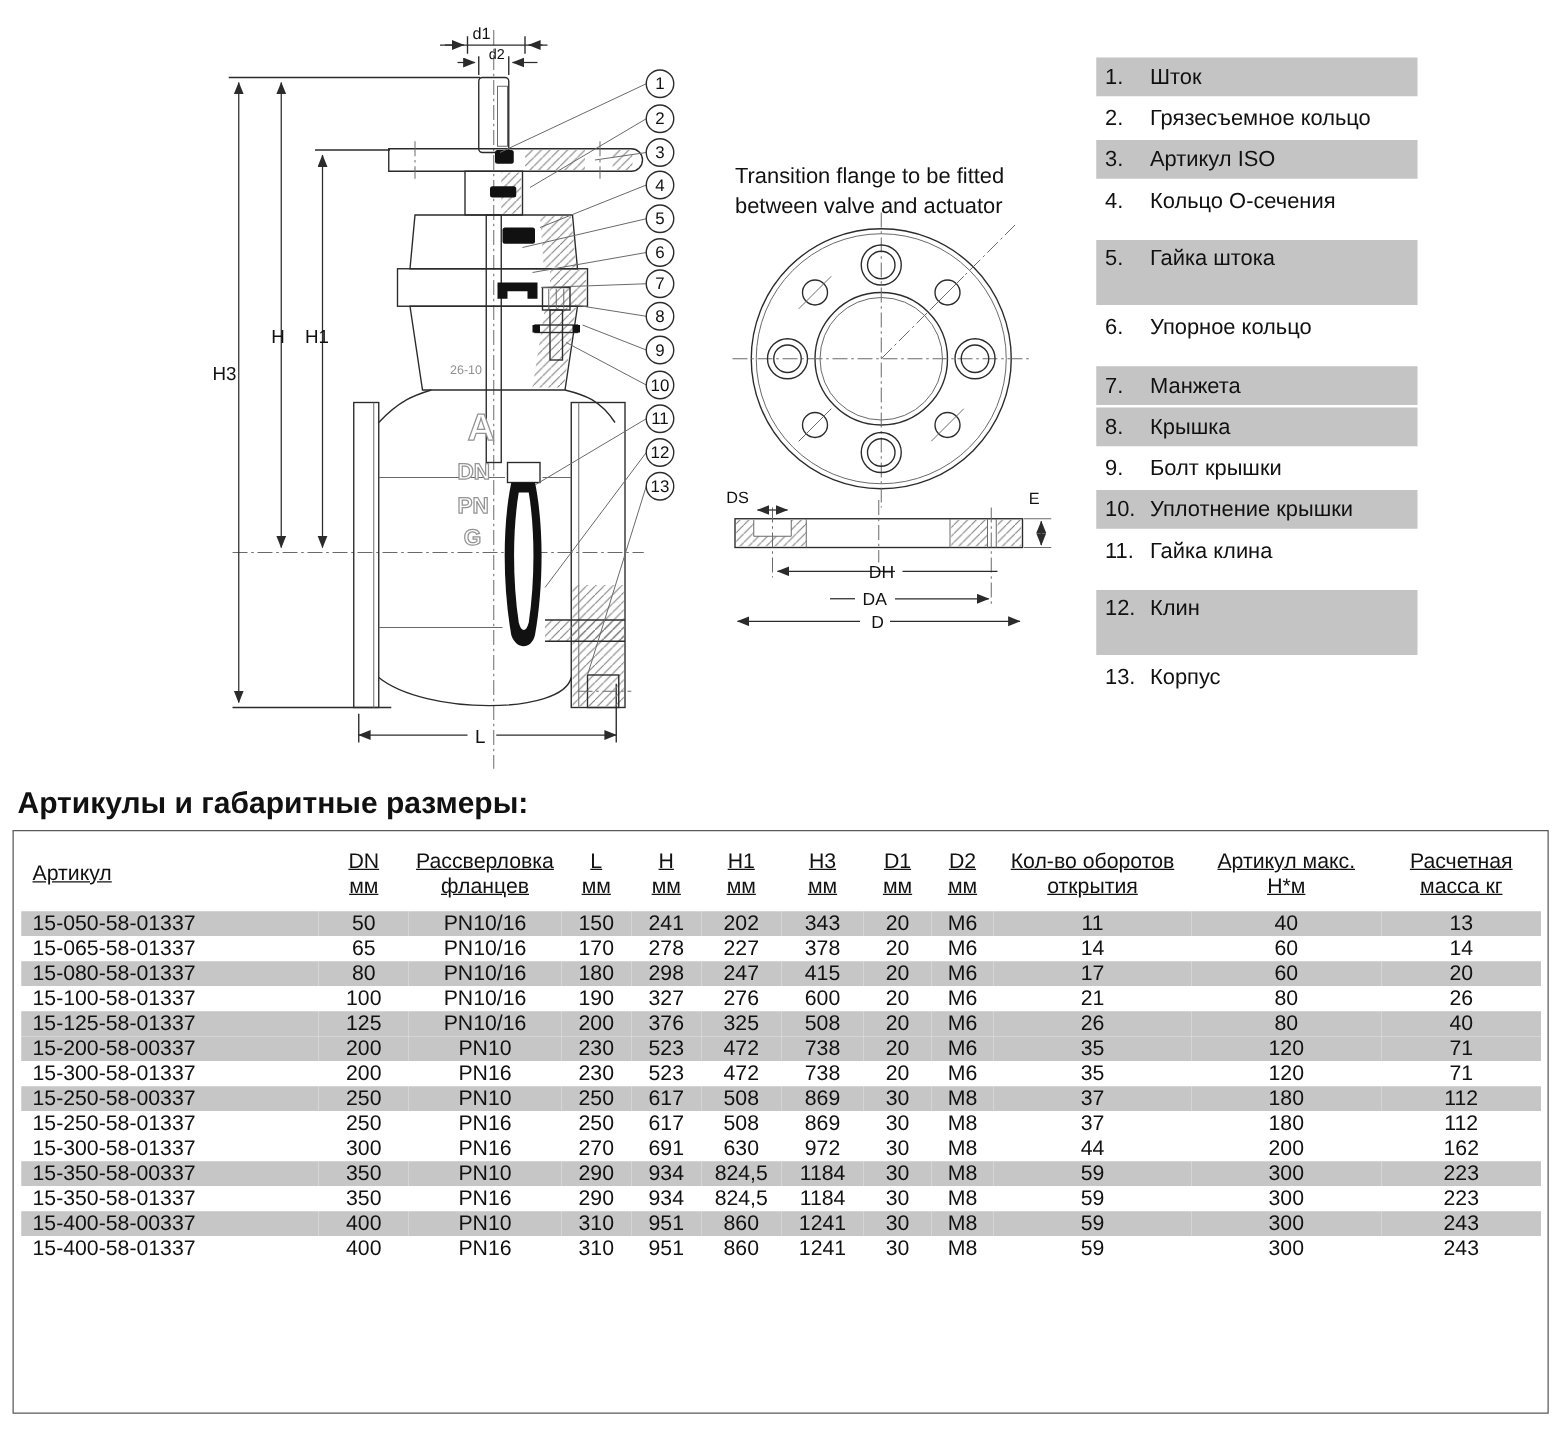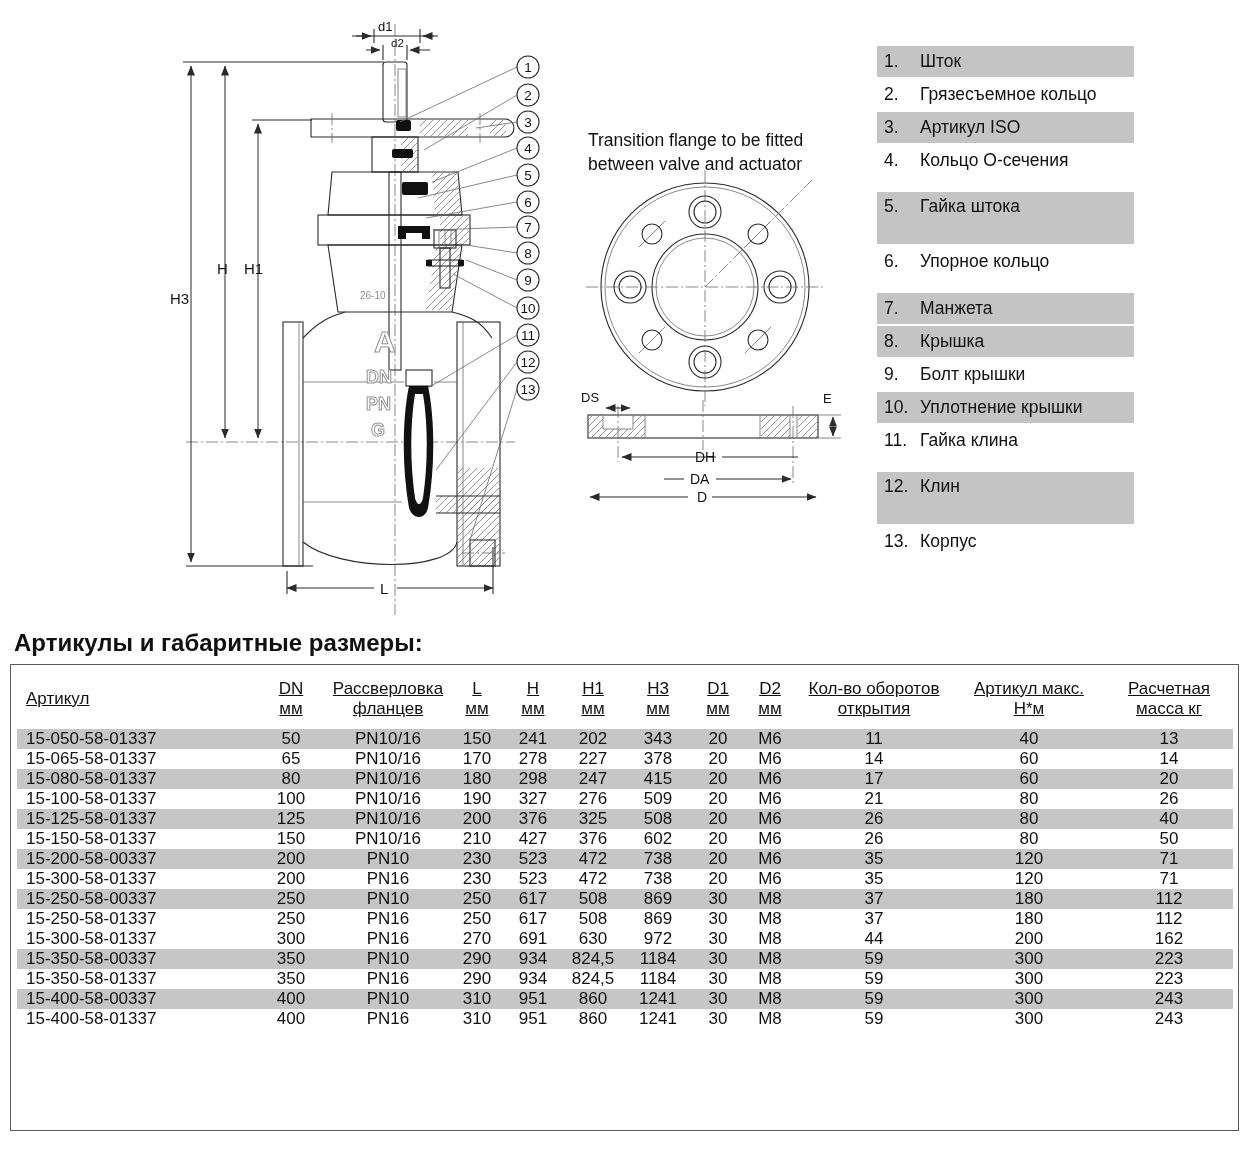--- a/index.html
+++ b/index.html
@@ -473,54 +473,40 @@
             <td>60</td>
             <td>20</td>
           </tr>
           <tr>
             <td class="c0">15-100-58-01337</td>
             <td>100</td>
             <td>PN10/16</td>
             <td>190</td>
             <td>327</td>
             <td>276</td>
-            <td>509</td>
+            <td>600</td>
             <td>20</td>
             <td>M6</td>
             <td>21</td>
             <td>80</td>
             <td>26</td>
           </tr>
           <tr class="shaded">
             <td class="c0">15-125-58-01337</td>
             <td>125</td>
             <td>PN10/16</td>
             <td>200</td>
             <td>376</td>
             <td>325</td>
             <td>508</td>
             <td>20</td>
             <td>M6</td>
             <td>26</td>
             <td>80</td>
             <td>40</td>
-          </tr>
-          <tr>
-            <td class="c0">15-150-58-01337</td>
-            <td>150</td>
-            <td>PN10/16</td>
-            <td>210</td>
-            <td>427</td>
-            <td>376</td>
-            <td>602</td>
-            <td>20</td>
-            <td>M6</td>
-            <td>26</td>
-            <td>80</td>
-            <td>50</td>
           </tr>
           <tr class="shaded">
             <td class="c0">15-200-58-00337</td>
             <td>200</td>
             <td>PN10</td>
             <td>230</td>
             <td>523</td>
             <td>472</td>
             <td>738</td>
             <td>20</td>

